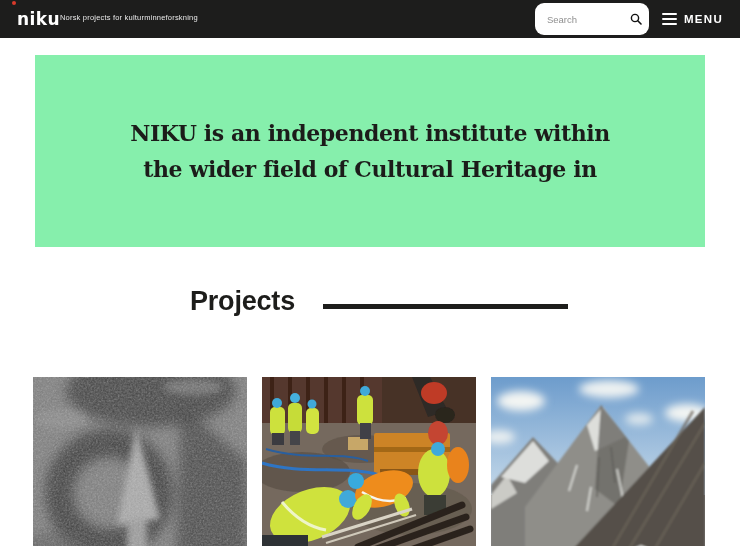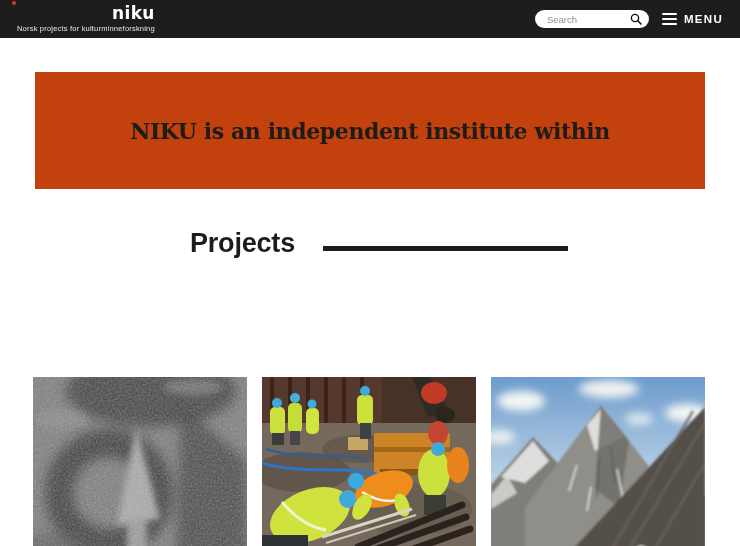--- a/index.html
+++ b/index.html
@@ -6,51 +6,51 @@
   html,body{margin:0;padding:0;}
   body{
     width:740px;height:546px;overflow:hidden;position:relative;
     background:#ffffff;font-family:"Liberation Sans",sans-serif;
   }
   
   .site-header{
     height:38px;background:#1d1d1c;display:flex;align-items:center;
     padding:0 17px;box-sizing:border-box;
   }
-  .logo{display:flex;flex-direction:column;text-decoration:none;line-height:1;cursor:pointer;align-items:flex-end;}
+  .logo{display:flex;flex-direction:row;text-decoration:none;line-height:1;cursor:pointer;}
   .logo-text{
     position:relative;color:#ffffff;font-weight:700;font-size:17px;
     letter-spacing:.4px;font-family:"DejaVu Sans",sans-serif;
   }
   .logo-dot{
     position:absolute;width:4px;height:4px;border-radius:50%;
     background:#d93a2b;left:12px;top:1px;
   }
   .logo-tagline{color:#e8e8e8;font-size:7.5px;margin-top:3px;letter-spacing:.2px;font-weight:400;}
   .header-right{margin-left:auto;display:flex;align-items:center;gap:13px;}
   .search-box{
-    width:114px;height:18px;background:#ffffff;border-radius:9px;
+    width:114px;height:32px;background:#ffffff;border-radius:9px;
     display:flex;align-items:center;padding:0 6px 0 10px;box-sizing:border-box;
   }
   .search-box input{
     flex:1;min-width:0;border:0;outline:0;background:transparent;
     font-size:9.5px;color:#333;font-family:inherit;
   }
   .search-box input::placeholder{color:#8f8f8f;}
   .search-btn{border:0;background:none;padding:0;width:13px;height:13px;cursor:pointer;display:flex;align-items:center;justify-content:center;}
   .menu-button{
     display:flex;align-items:flex-start;gap:7px;background:none;border:0;
     color:#ffffff;cursor:pointer;padding:0;
   }
   .hamburger{display:flex;flex-direction:column;gap:2.5px;width:15px;}
   .hamburger i{height:2.5px;background:#ffffff;border-radius:1px;display:block;}
   .menu-label{font-size:11.5px;font-weight:700;letter-spacing:1.3px;}
   
   .hero{
-    margin:34px 35px 0;height:117px;background:#c2410c;
+    margin:17px 35px 0;height:192px;background:#86efac;
     display:flex;flex-direction:column;justify-content:center;text-align:center;
   }
   .hero h1{margin:0;}
   .hero-line{
     font-family:"DejaVu Serif",serif;font-weight:700;font-size:22px;
     line-height:36px;color:#1c1c1a;letter-spacing:-.4px;
   }
   
   .projects{margin:39px 0 0 190px;}
   .projects-head{display:flex;align-items:center;}
@@ -95,20 +95,21 @@
           <i></i>
         </span>
       <span class="menu-label">MENU</span>
     </button>
   </div>
 </header>
 
 <section class="hero">
   <h1>
     <div class="hero-line">NIKU is an independent institute within</div>
+    <div class="hero-line">the wider field of Cultural Heritage in</div>
   </h1>
 </section>
 
 <main>
   <section class="projects">
     <div class="projects-head">
       <h2 class="projects-title">Projects</h2>
       <div class="projects-rule"></div>
     </div>
     <p class="projects-desc">

